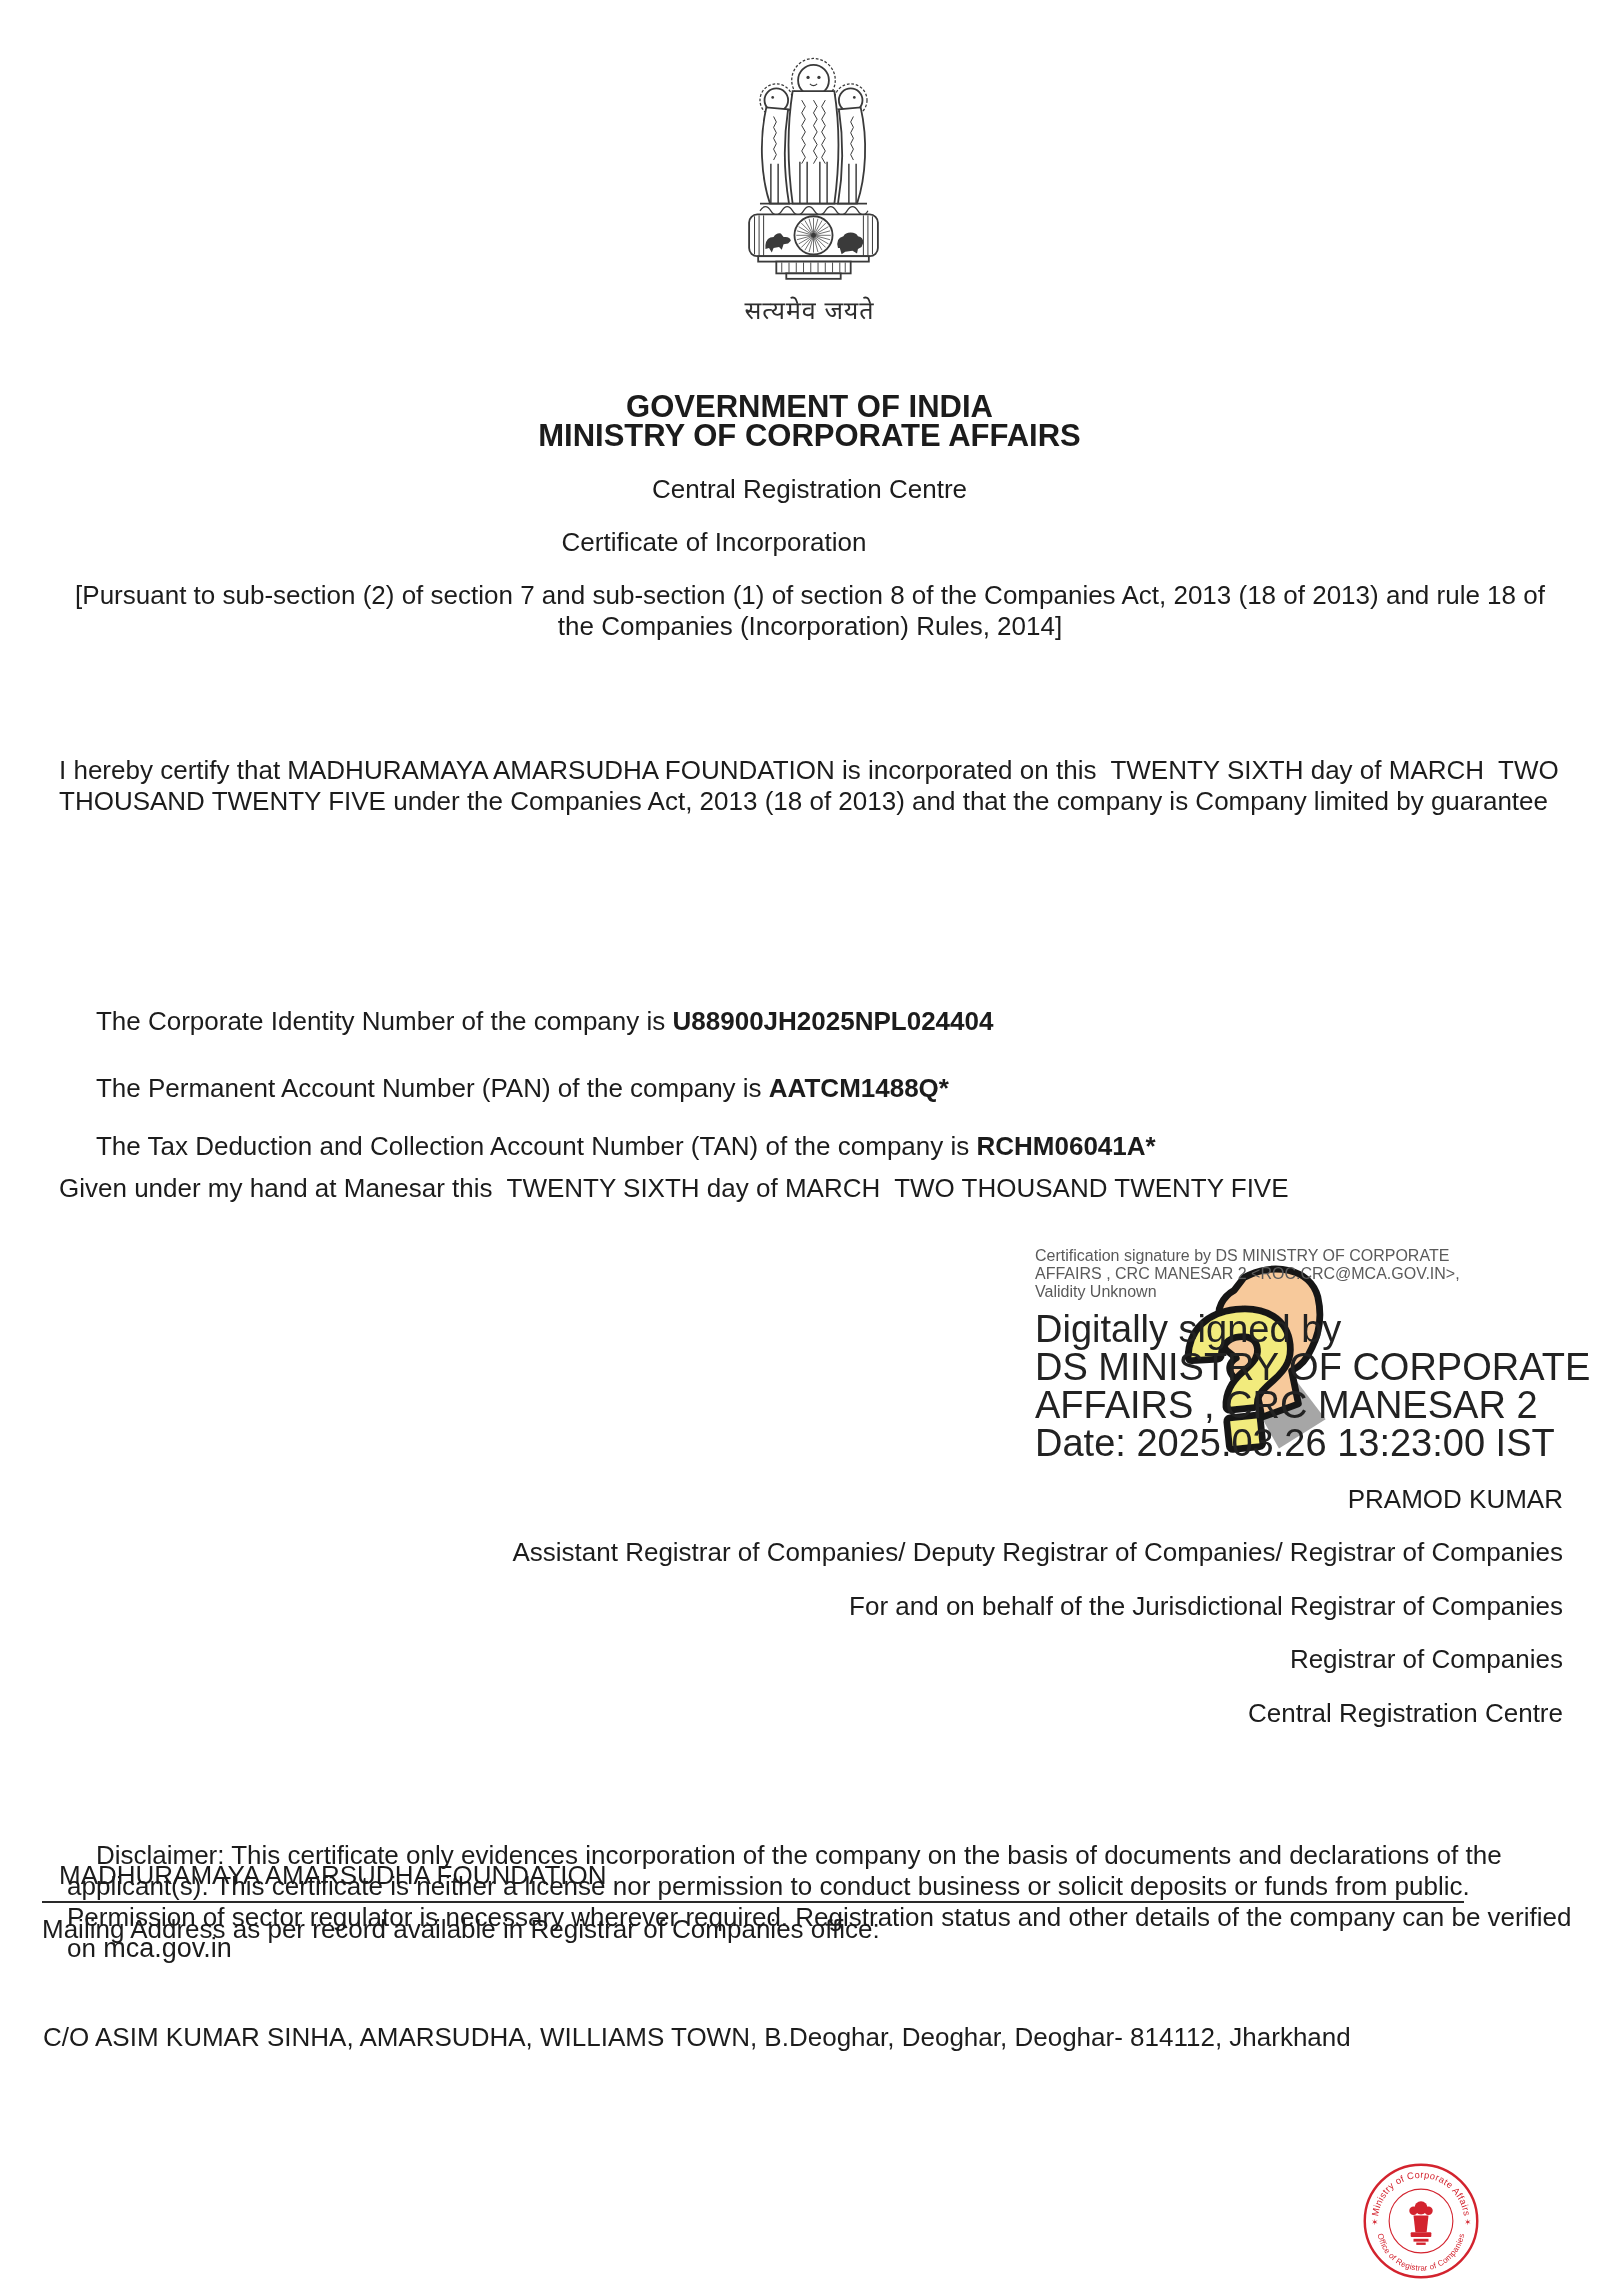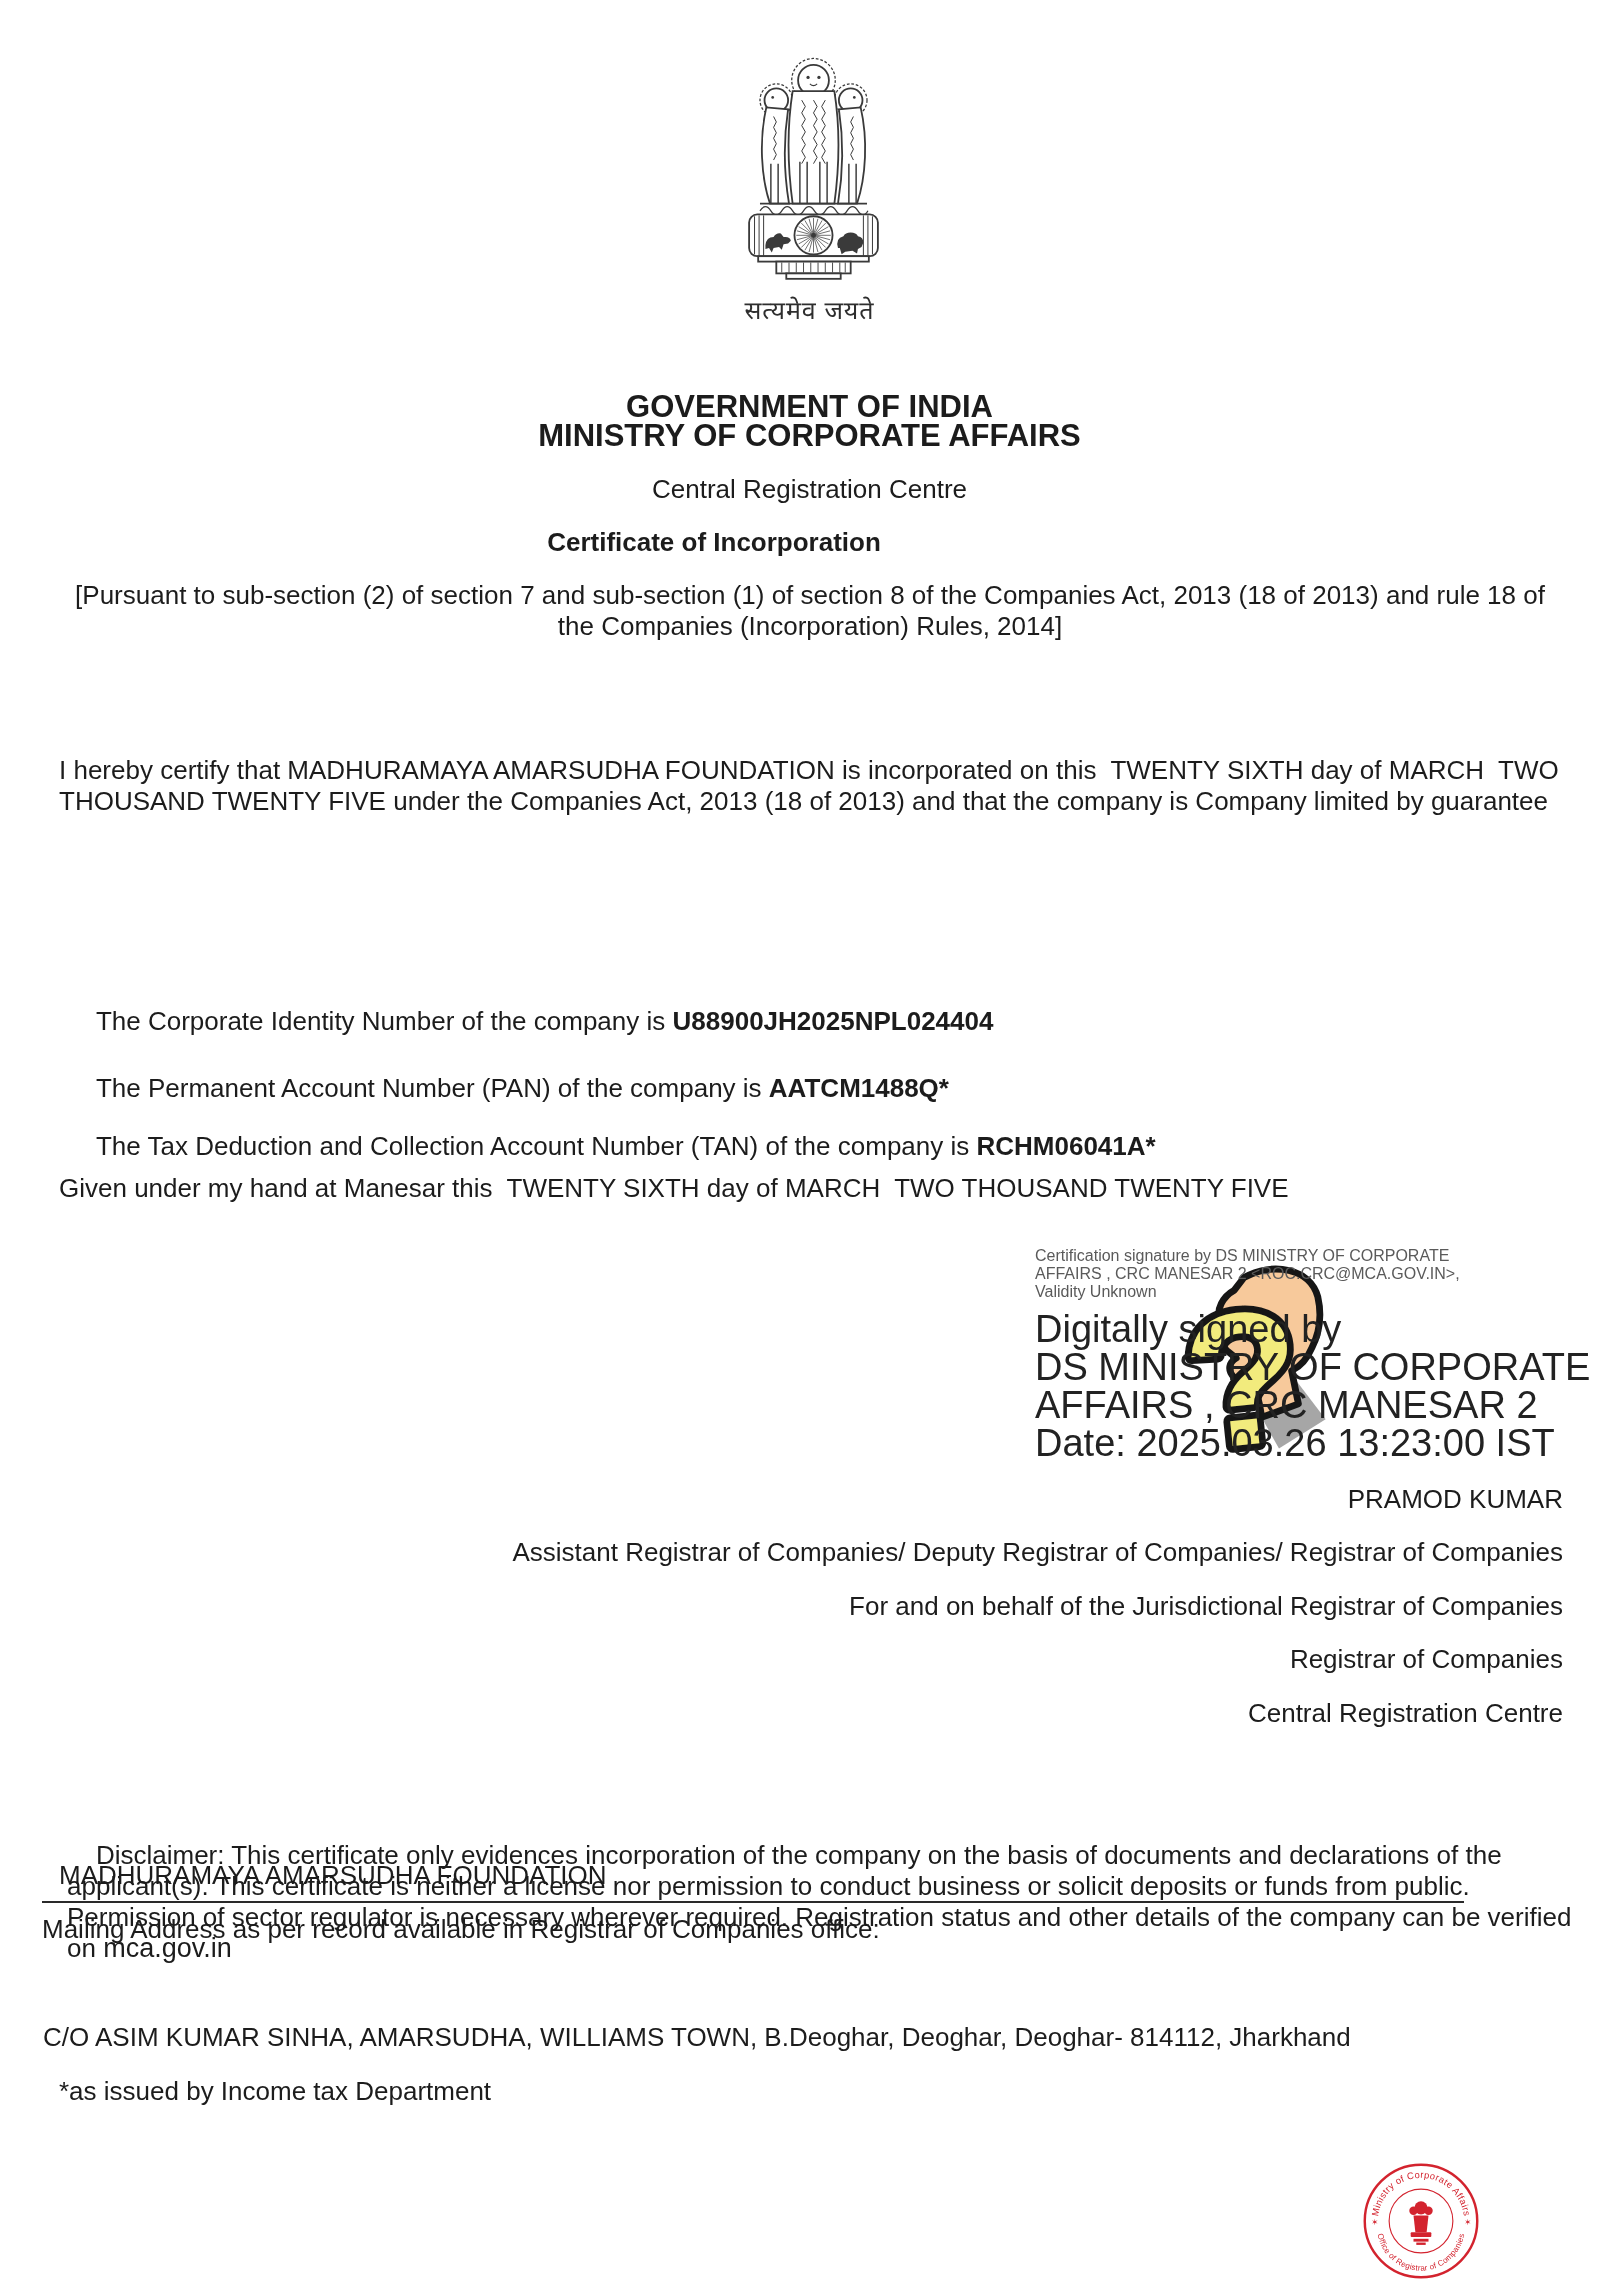--- a/index.html
+++ b/index.html
@@ -98,21 +98,21 @@
       <rect x="34" y="230" width="82" height="13"></rect>
       <path d="M40,231 v11 M48,231 v11 M56,231 v11 M64,231 v11 M72,231 v11 M80,231 v11 M88,231 v11 M96,231 v11 M104,231 v11 M110,231 v11" stroke-width="1" fill="none"></path>
       <rect x="45" y="243" width="60" height="6"></rect>
     </g>
   </svg>
   <div class="abs center motto" style="left:697px;top:292px;width:225px;">सत्यमेव जयते</div>
 
   <div class="abs center hdr" style="left:0;top:392px;width:1619px;">GOVERNMENT OF INDIA</div>
   <div class="abs center hdr" style="left:0;top:421px;width:1619px;">MINISTRY OF CORPORATE AFFAIRS</div>
   <div class="abs center body-text" style="left:0;top:474px;width:1619px;">Central Registration Centre</div>
-  <div class="abs center body-text" style="left:0;top:527px;width:1428px;font-weight:bold;">Certificate of Incorporation</div>
+  <div class="abs center body-text" style="left:0;top:527px;width:1428px;font-weight:normal;">Certificate of Incorporation</div>
   <div class="abs center body-text" style="left:66px;top:580px;width:1488px;">[Pursuant to sub-section (2) of section 7 and sub-section (1) of section 8 of the Companies Act, 2013 (18 of 2013) and rule 18 of the Companies (Incorporation) Rules, 2014]</div>
 
   <div class="abs body-text pre" style="left:59px;top:755px;width:1510px;">I hereby certify that MADHURAMAYA AMARSUDHA FOUNDATION is incorporated on this  TWENTY SIXTH day of MARCH  TWO THOUSAND TWENTY FIVE under the Companies Act, 2013 (18 of 2013) and that the company is Company limited by guarantee</div>
 
   <p class="abs body-line pre" style="left:59px;top:967px;width:1510px;">
     <span>The Corporate Identity Number of the company is </span><b>U88900JH2025NPL024404</b>
   </p>
   <p class="abs body-line pre" style="left:59px;top:1034px;width:1510px;">
     <span>The Permanent Account Number (PAN) of the company is </span><b>AATCM1488Q*</b>
   </p>
@@ -153,21 +153,20 @@
   <div class="abs right officer-line" style="left:59px;top:1699px;width:1504px;">Central Registration Centre</div>
 
   <p class="abs body-line pre" style="left:59px;top:1801px;width:1513px;">
     <span>Disclaimer: This certificate only evidences incorporation of the company on the basis of documents and declarations of the applicant(s). This certificate is neither a license nor permission to conduct business or solicit deposits or funds from public. Permission of sector regulator is necessary wherever required. Registration status and other details of the company can be verified on </span><span class="mca">mca.gov.in</span>
   </p>
   <div class="abs divider" style="left:42px;top:1901px;width:1422px;"></div>
 
   <div class="abs body-text" style="left:42px;top:1914px;width:1510px;">Mailing Address as per record available in Registrar of Companies office:</div>
   <div class="abs body-text" style="left:59px;top:1860px;width:1510px;">MADHURAMAYA AMARSUDHA FOUNDATION</div>
   <div class="abs body-text" style="left:43px;top:2022px;width:1510px;">C/O ASIM KUMAR SINHA, AMARSUDHA, WILLIAMS TOWN, B.Deoghar, Deoghar, Deoghar- 814112, Jharkhand</div>
-  <div class="abs body-text" style="left:59px;top:2076px;width:1510px;">*as issued by Income tax Department</div>
 
   <svg class="abs" style="left:1361px;top:2161px;" width="120" height="120" viewBox="-64 -64 128 128">
     <circle r="60" fill="none" stroke="#d3232e" stroke-width="2.6"></circle>
     <circle r="34" fill="none" stroke="#d3232e" stroke-width="1.2"></circle>
     <defs>
       <path id="sealTop" d="M -46,0 A 46,46 0 0 1 46,0"></path>
       <path id="sealBottom" d="M -47,6 A 47,47 0 0 0 47,6"></path>
     </defs>
     <text font-size="10" fill="#d3232e" letter-spacing="0.4">
       <textPath href="#sealTop" startOffset="50%" text-anchor="middle">Ministry of Corporate Affairs</textPath>

